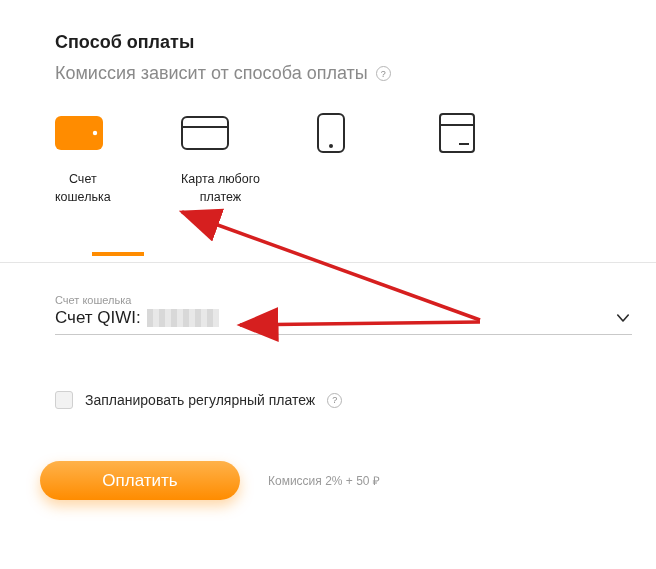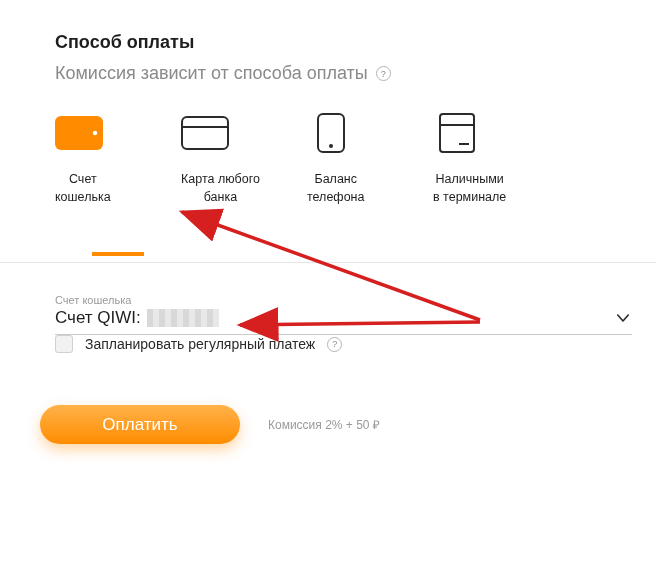--- a/index.html
+++ b/index.html
@@ -55,21 +55,21 @@
     cursor: pointer;
   }
   .account-value { font-size: 17px; color: #1e1e1e; display:flex; align-items:center; gap:6px; }
   .masked {
     display:inline-block; width:72px; height:18px;
     background: repeating-linear-gradient(90deg,#d8d8d8 0 6px,#e8e8e8 6px 12px);
     filter: blur(0.3px);
   }
   .chevron { width: 18px; height: 18px; }
 
-  .schedule-row { display:flex; align-items:center; gap:12px; }
+  .schedule-row { margin-top: 56px; display:flex; align-items:center; gap:12px; }
   .checkbox {
     width: 18px; height: 18px; border: 1px solid #d0d0d0; border-radius: 3px;
     background: #f2f2f2; cursor: pointer;
   }
   .schedule-label { font-size: 14px; color: #2a2a2a; }
 
   .pay-row { margin-top: 52px; display:flex; align-items:center; gap: 28px; margin-left:-15px;}
   .pay-button {
     width: 200px; height: 39px; border-radius: 28px; border: none;
     background: linear-gradient(180deg, #ffb24a 0%, #ff8c00 100%);
@@ -113,44 +113,40 @@
     </div>
 
     <div class="method">
       <div class="method-icon">
         <svg width="48" height="34" viewBox="0 0 48 34">
           <rect class="outline" x="1" y="1" width="46" height="32" rx="5"></rect>
           <line class="outline" x1="1" y1="11" x2="47" y2="11"></line>
         </svg>
       </div>
       <div class="method-label">Карта любого
-банка</div>
+платеж</div>
     </div>
 
     <div class="method">
       <div class="method-icon">
         <svg width="28" height="40" viewBox="0 0 28 40">
           <rect class="outline" x="1" y="1" width="26" height="38" rx="5"></rect>
           <circle cx="14" cy="33" r="2" fill="#2b2b2b"></circle>
         </svg>
       </div>
-      <div class="method-label">Баланс
-телефона</div>
     </div>
 
     <div class="method">
       <div class="method-icon">
         <svg width="36" height="40" viewBox="0 0 36 40">
           <rect class="outline" x="1" y="1" width="34" height="38" rx="3"></rect>
           <line class="outline" x1="1" y1="12" x2="35" y2="12"></line>
           <line class="outline" x1="20" y1="31" x2="30" y2="31"></line>
         </svg>
       </div>
-      <div class="method-label">Наличными
-в терминале</div>
     </div>
 
   </div>
 
   <div class="account-block">
     <div class="account-label">Счет кошелька</div>
     <div class="account-row">
       <div class="account-value">
         <span>Счет QIWI:</span>
         <span class="masked"></span>

